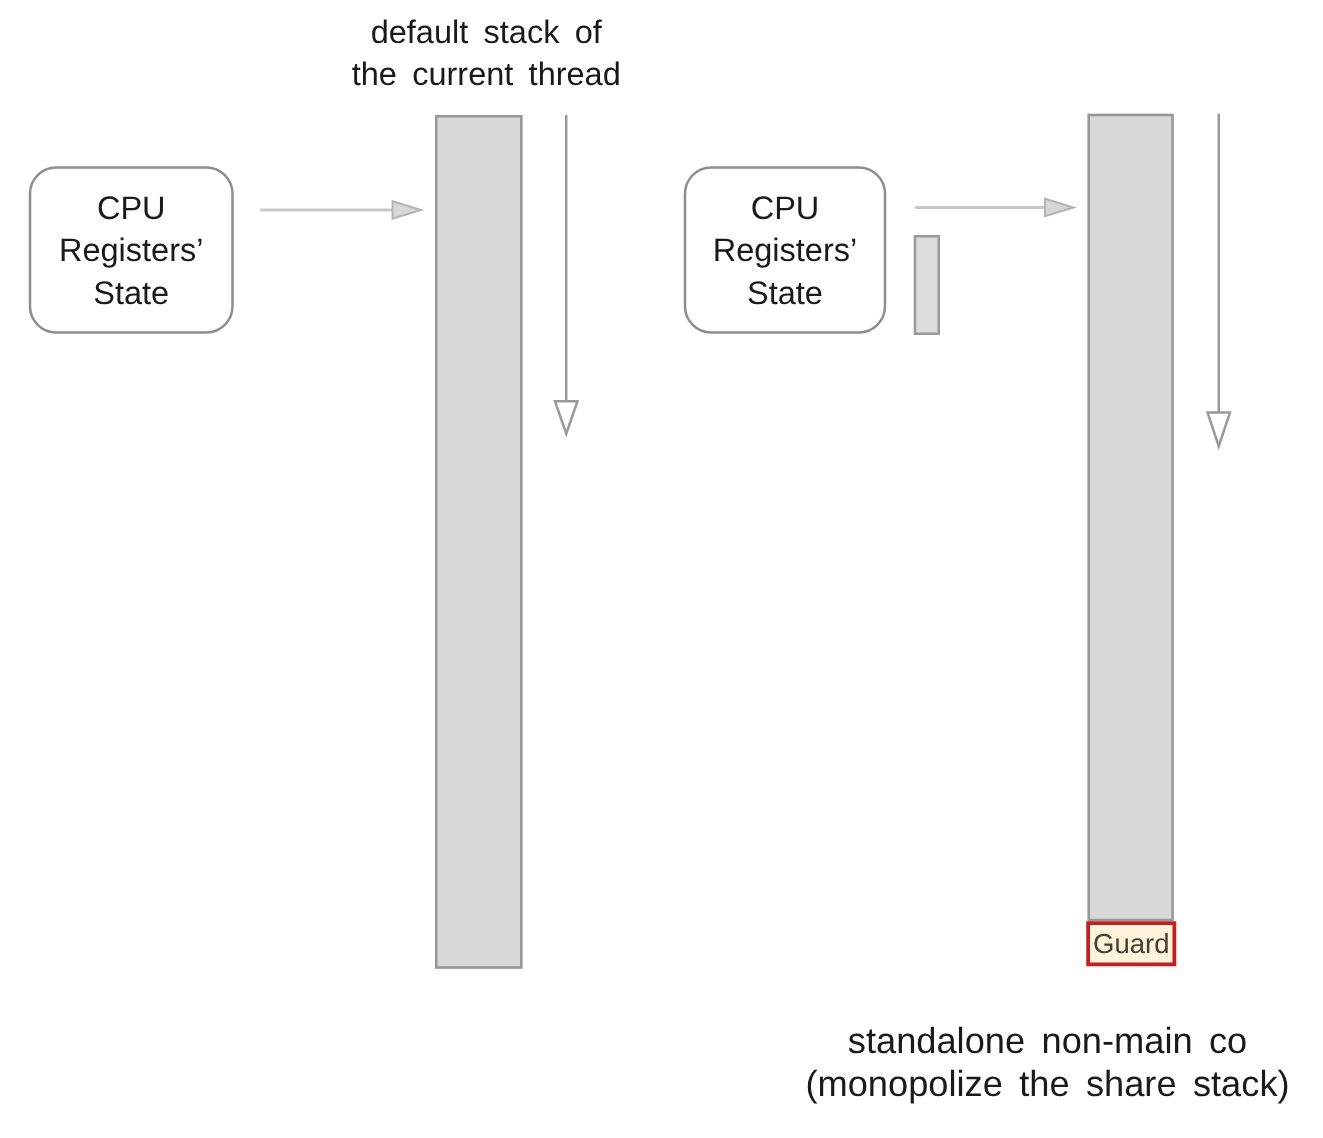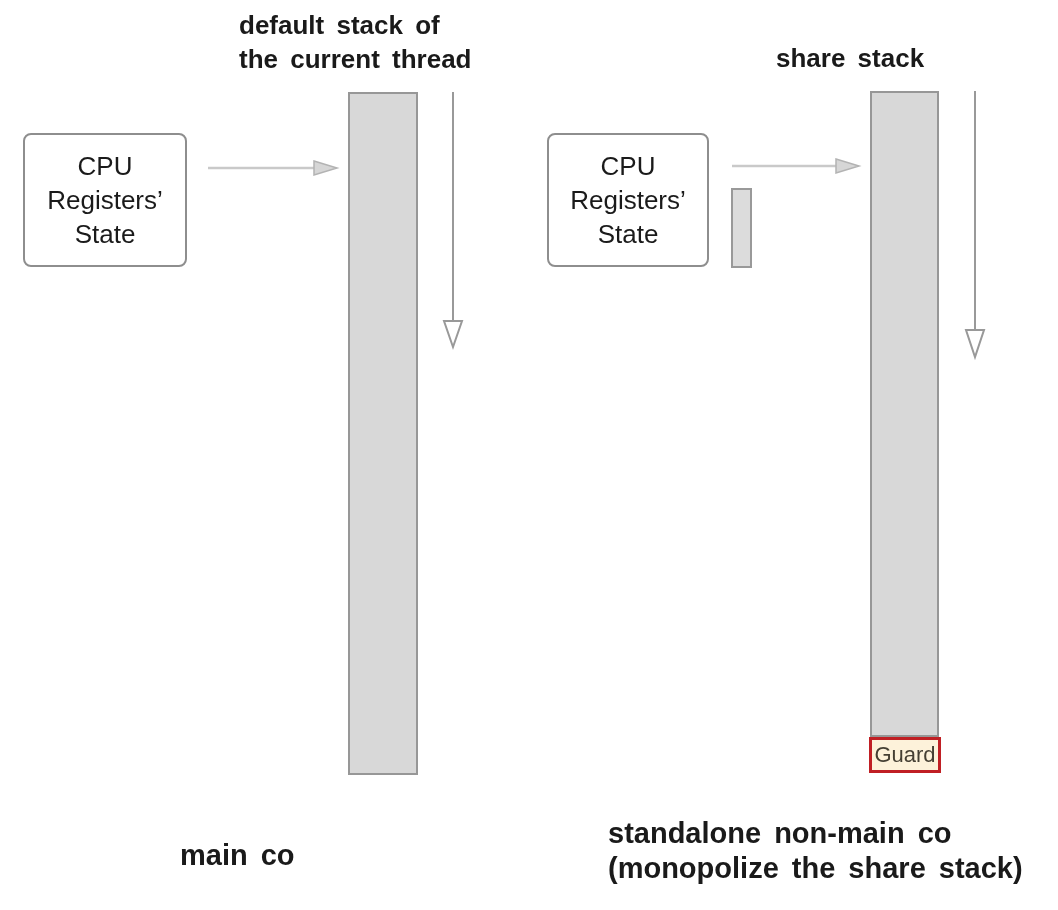--- a/index.html
+++ b/index.html
@@ -9,32 +9,32 @@
   .canvas {
     position: relative;
     width: 1058px;
     height: 910px;
     background: #ffffff;
     overflow: hidden;
   }
 
   .label {
     position: absolute;
+    text-align: center;
     color: #1a1a1a;
     white-space: pre-line;
     word-spacing: 5px;
-    font-weight: bold;
   }
   .label.small { font-size: 26px; line-height: 34px; }
   .label.big   { font-size: 29px; line-height: 35px; }
 
   .cpu-box {
     position: absolute;
     border: 2px solid #8e8e8e;
-    border-radius: 8px;
+    border-radius: 22px;
     background: #ffffff;
     display: flex;
     align-items: center;
     justify-content: center;
     text-align: center;
     font-size: 26px;
     line-height: 34px;
     color: #1a1a1a;
     white-space: pre-line;
   }
@@ -83,23 +83,21 @@
     <polygon points="108,4 131,11 108,18" fill="#d6d6d6" stroke="#b3b3b3" stroke-width="1.5"></polygon>
   </svg>
 
   <div class="stack" style="left:348px; top:92px; width:70px; height:683px;"></div>
 
   <svg class="arrow" style="left:441px; top:91px;" width="24" height="258" viewBox="0 0 24 258">
     <line x1="12" y1="1" x2="12" y2="233" stroke="#999999" stroke-width="2"></line>
     <polygon points="3,230 21,230 12,256" fill="#ffffff" stroke="#999999" stroke-width="2"></polygon>
   </svg>
 
-  <div class="label big" style="left:180px; top:838px; width:230px;">main co</div>
 
-  <div class="label small" style="left:776px; top:41px; width:250px;">share stack</div>
 
   <div class="cpu-box" style="left:547px; top:133px; width:162px; height:134px;">
     <span>CPU
 Registers’
 State</span>
   </div>
 
   <svg class="arrow" style="left:730px; top:155px;" width="132" height="22" viewBox="0 0 132 22">
     <line x1="2" y1="11" x2="108" y2="11" stroke="#c9c9c9" stroke-width="2.5"></line>
     <polygon points="106,4 129,11 106,18" fill="#d6d6d6" stroke="#b3b3b3" stroke-width="1.5"></polygon>

